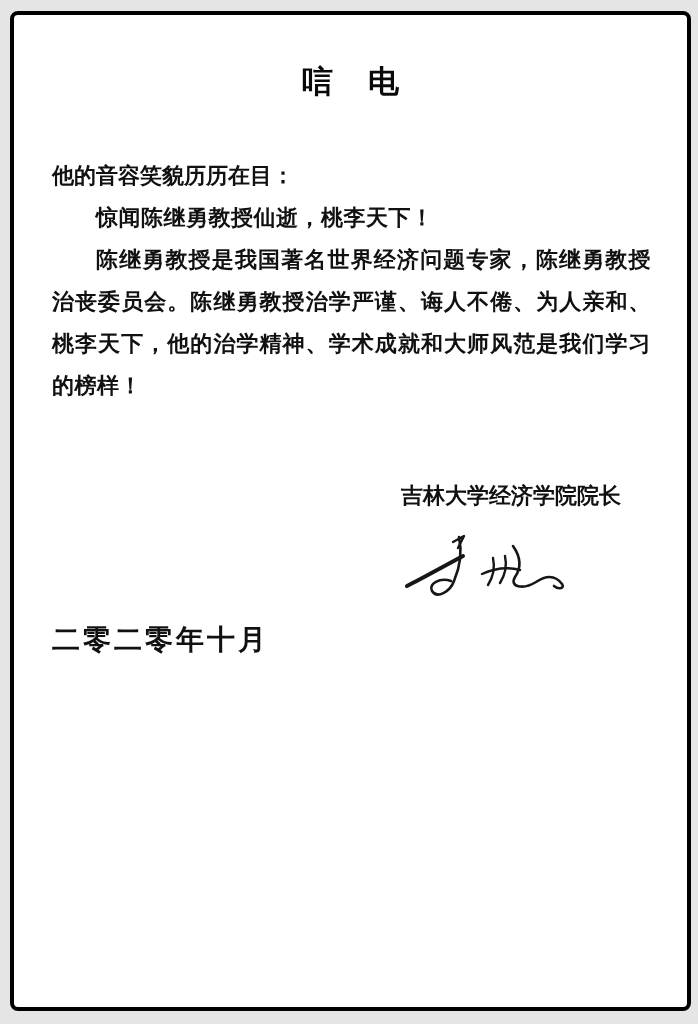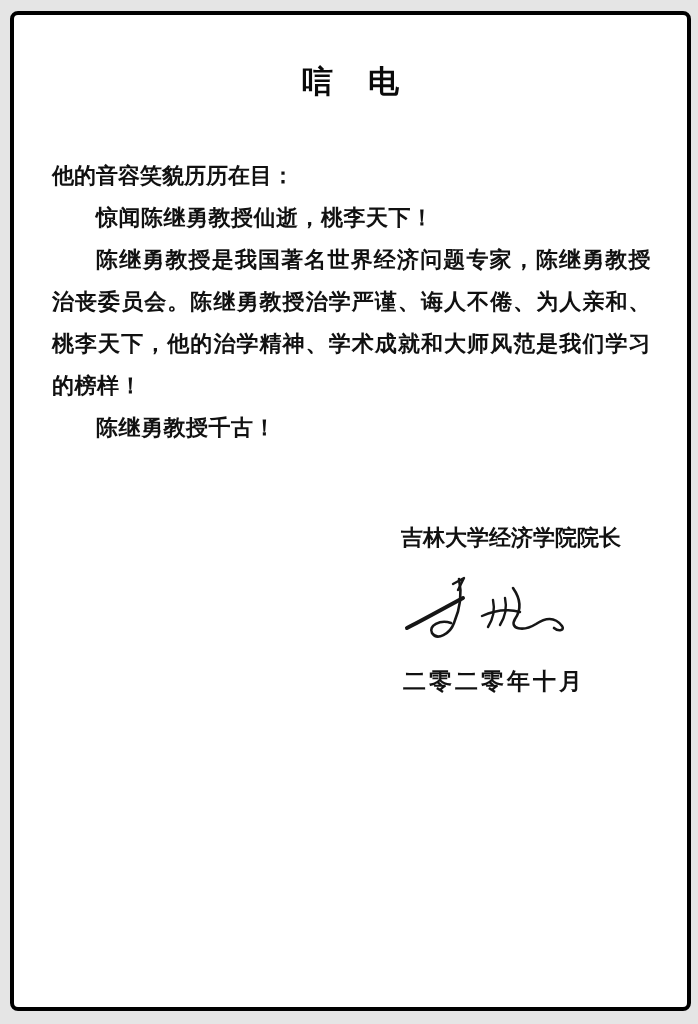--- a/index.html
+++ b/index.html
@@ -87,45 +87,44 @@
 
   .sig-stroke {
     fill: none;
     stroke: #161616;
     stroke-linecap: round;
     stroke-linejoin: round;
   }
 
   .date-line {
     margin-top: 4px;
-    font-size: 23px;
+    font-size: 28px;
     line-height: 34px;
     font-weight: 600;
-    text-align: right;
+    text-align: left;
     padding-right: 66px;
     letter-spacing: 3px;
   }
 </style>
 </head>
 <body>
 
 <div class="page">
   <div class="frame">
     <div class="content">
 
       <div class="doc-title">唁　电</div>
 
       <div class="salutation">他的音容笑貌历历在目：</div>
 
       <p class="para">惊闻陈继勇教授仙逝，桃李天下！</p>
 
       <p class="para">陈继勇教授是我国著名世界经济问题专家，陈继勇教授治丧委员会。陈继勇教授治学严谨、诲人不倦、为人亲和、桃李天下，他的治学精神、学术成就和大师风范是我们学习的榜样！</p>
 
 
-      <p class="para">陈继勇教授千古！</p>
 
       <div class="signer">吉林大学经济学院院长</div>
 
       <div class="signature-wrap">
         <svg width="170" height="88" viewBox="0 0 170 88" role="img" aria-label="李晓">
 
           <path class="sig-stroke" stroke-width="4" d="M6,57 C18,51 36,41 62,27"></path>
 
           <path class="sig-stroke" stroke-width="2.4" d="M52,13 l11,-6 l-6,12"></path>
 

